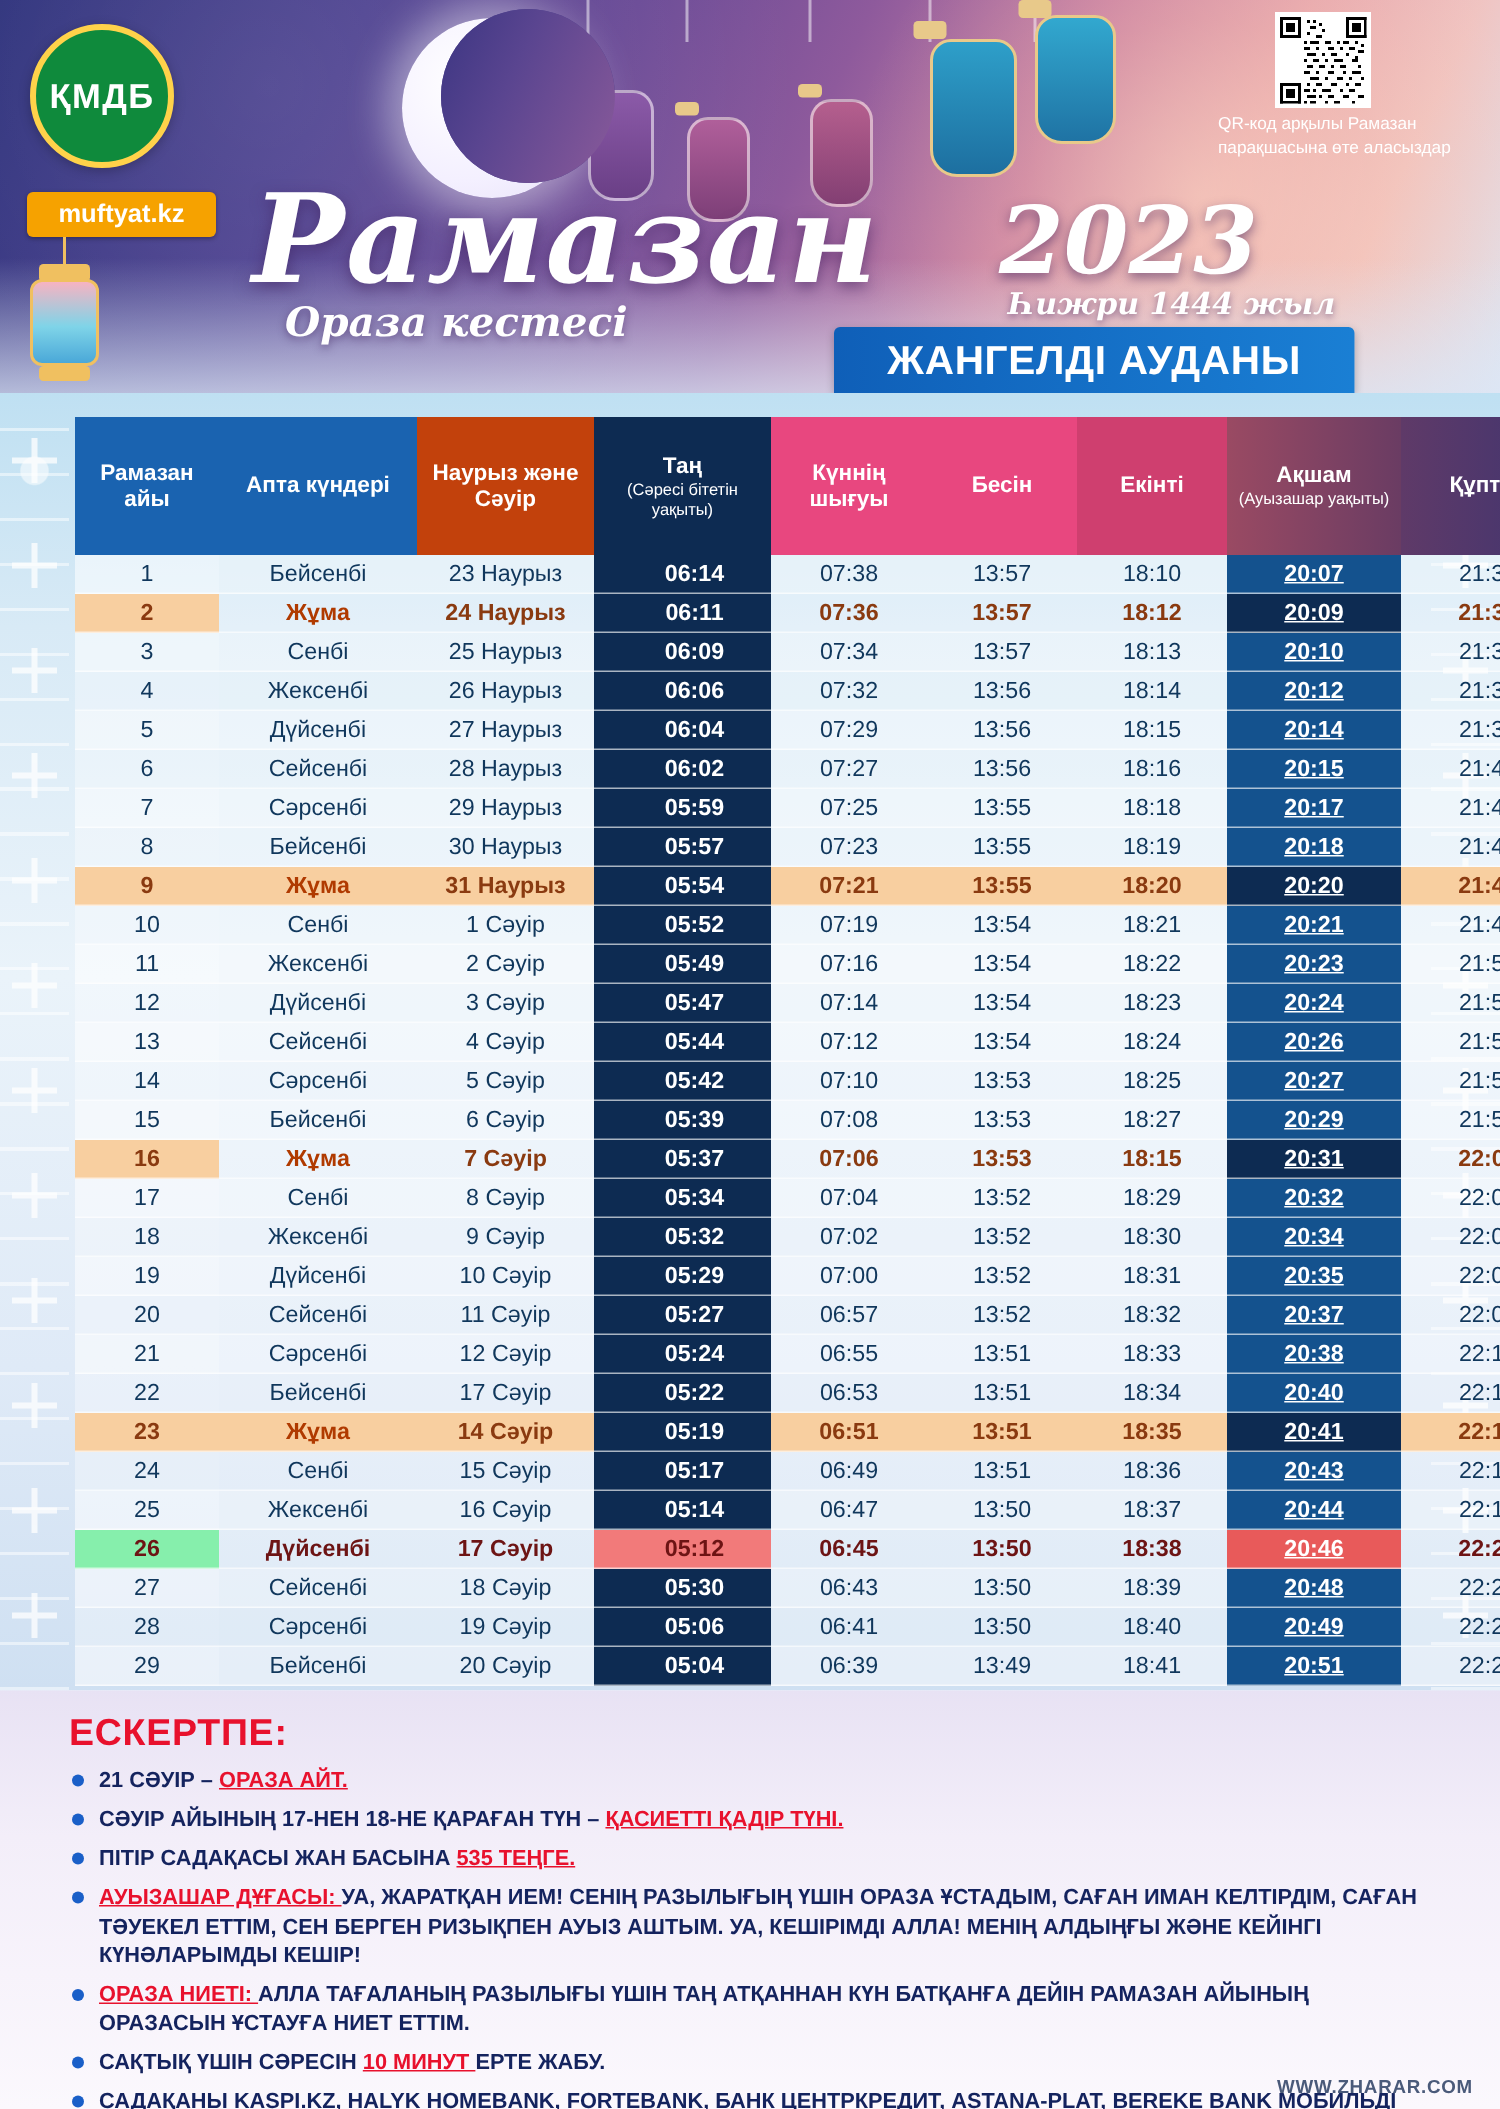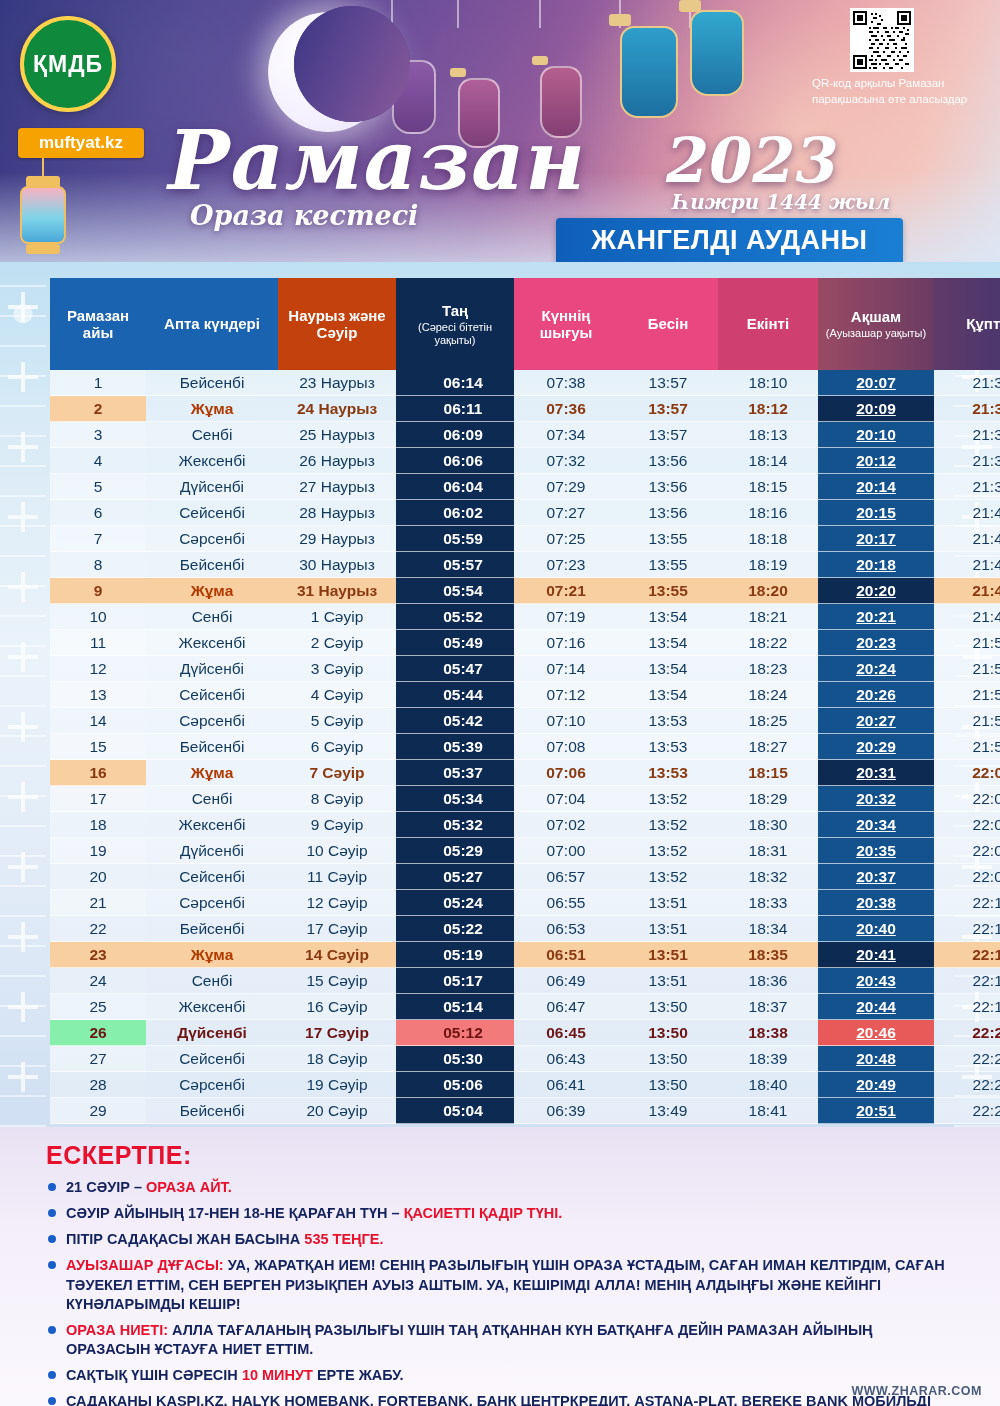--- a/index.html
+++ b/index.html
@@ -194,21 +194,21 @@
   .notes h2{
     margin:0 0 8px 0;color:#e8112d;font-size:25px;font-weight:bold;letter-spacing:.5px;
   }
   .nitem{
     position:relative;padding-left:20px;margin-bottom:7px;
     font-size:14.5px;line-height:1.32;color:#14235e;font-weight:bold;
   }
   .nitem:before{
     content:"";position:absolute;left:2px;top:5px;width:8px;height:8px;border-radius:50%;background:#1a5fc8;
   }
-  .nitem .red{color:#e8112d;}
+  .nitem .red{color:#e8112d;text-decoration:underline;}
   .nitem .blue{color:#14235e;}
   .watermark{
     position:absolute;right:18px;bottom:8px;color:#4a5a7a;font-size:12.5px;font-weight:bold;letter-spacing:.5px;
   }
 </style>
 </head>
 <body>
 
 <div class="header">
   <div class="hdr-glow"></div>

